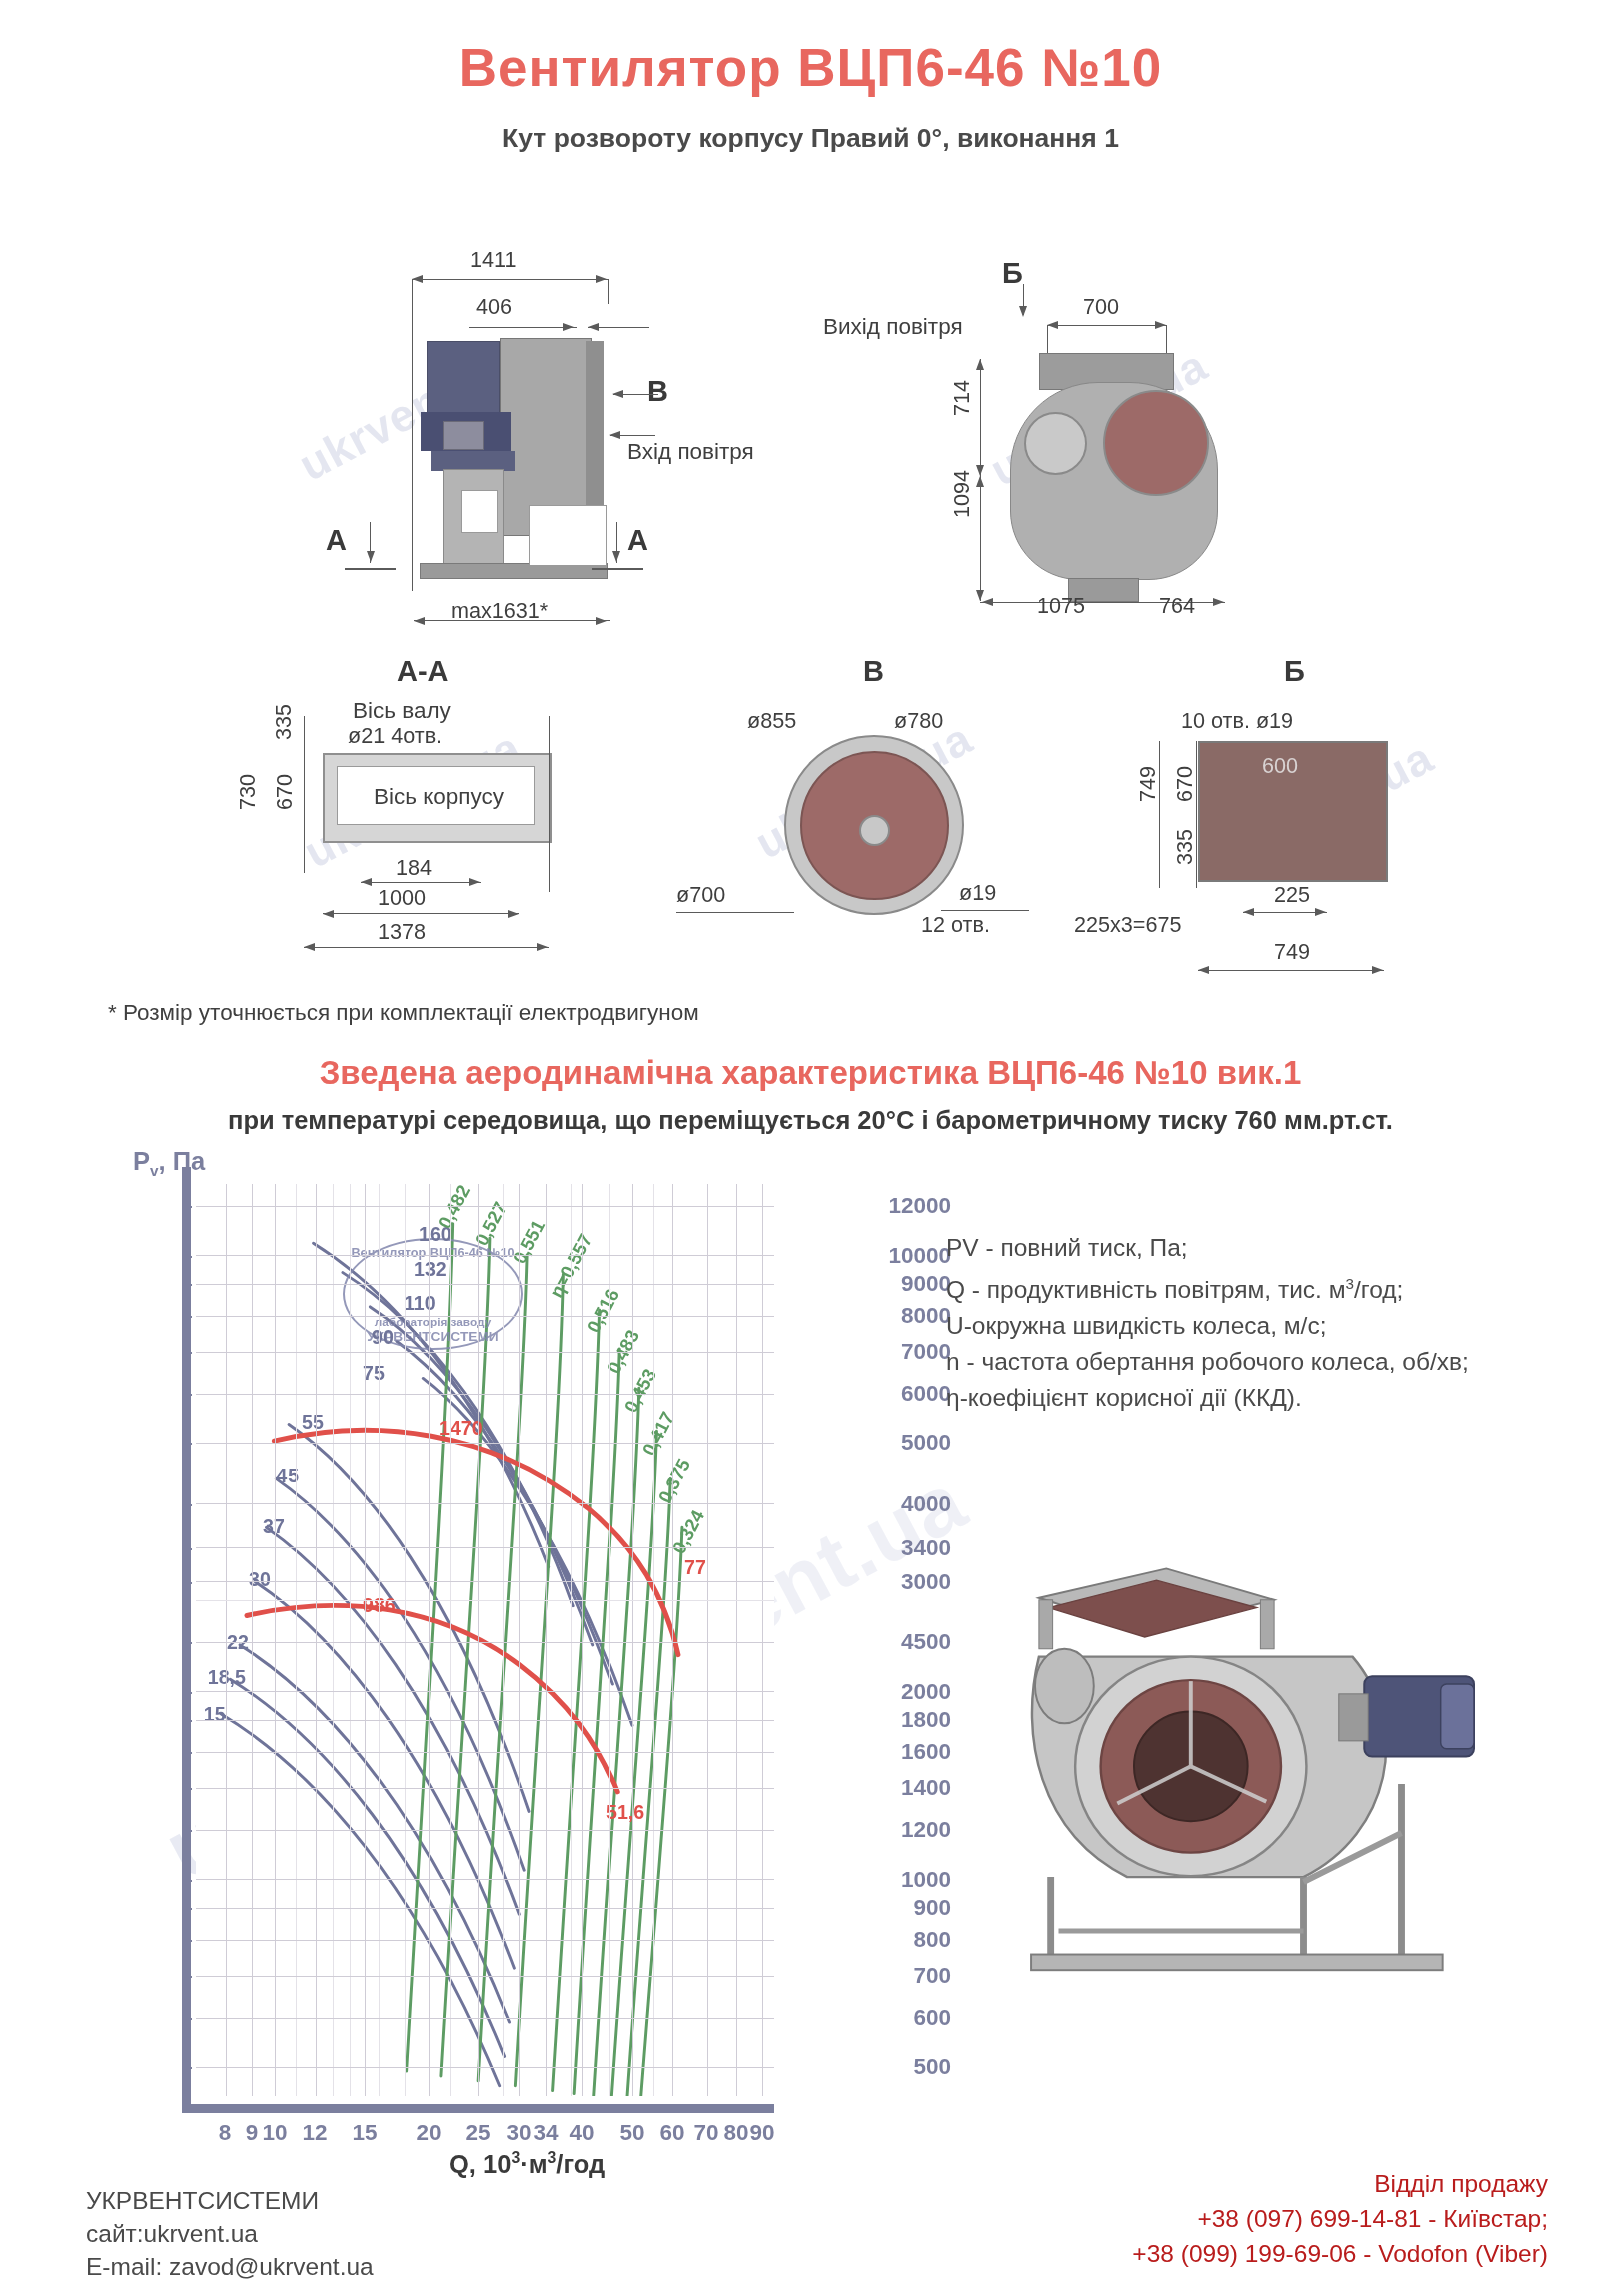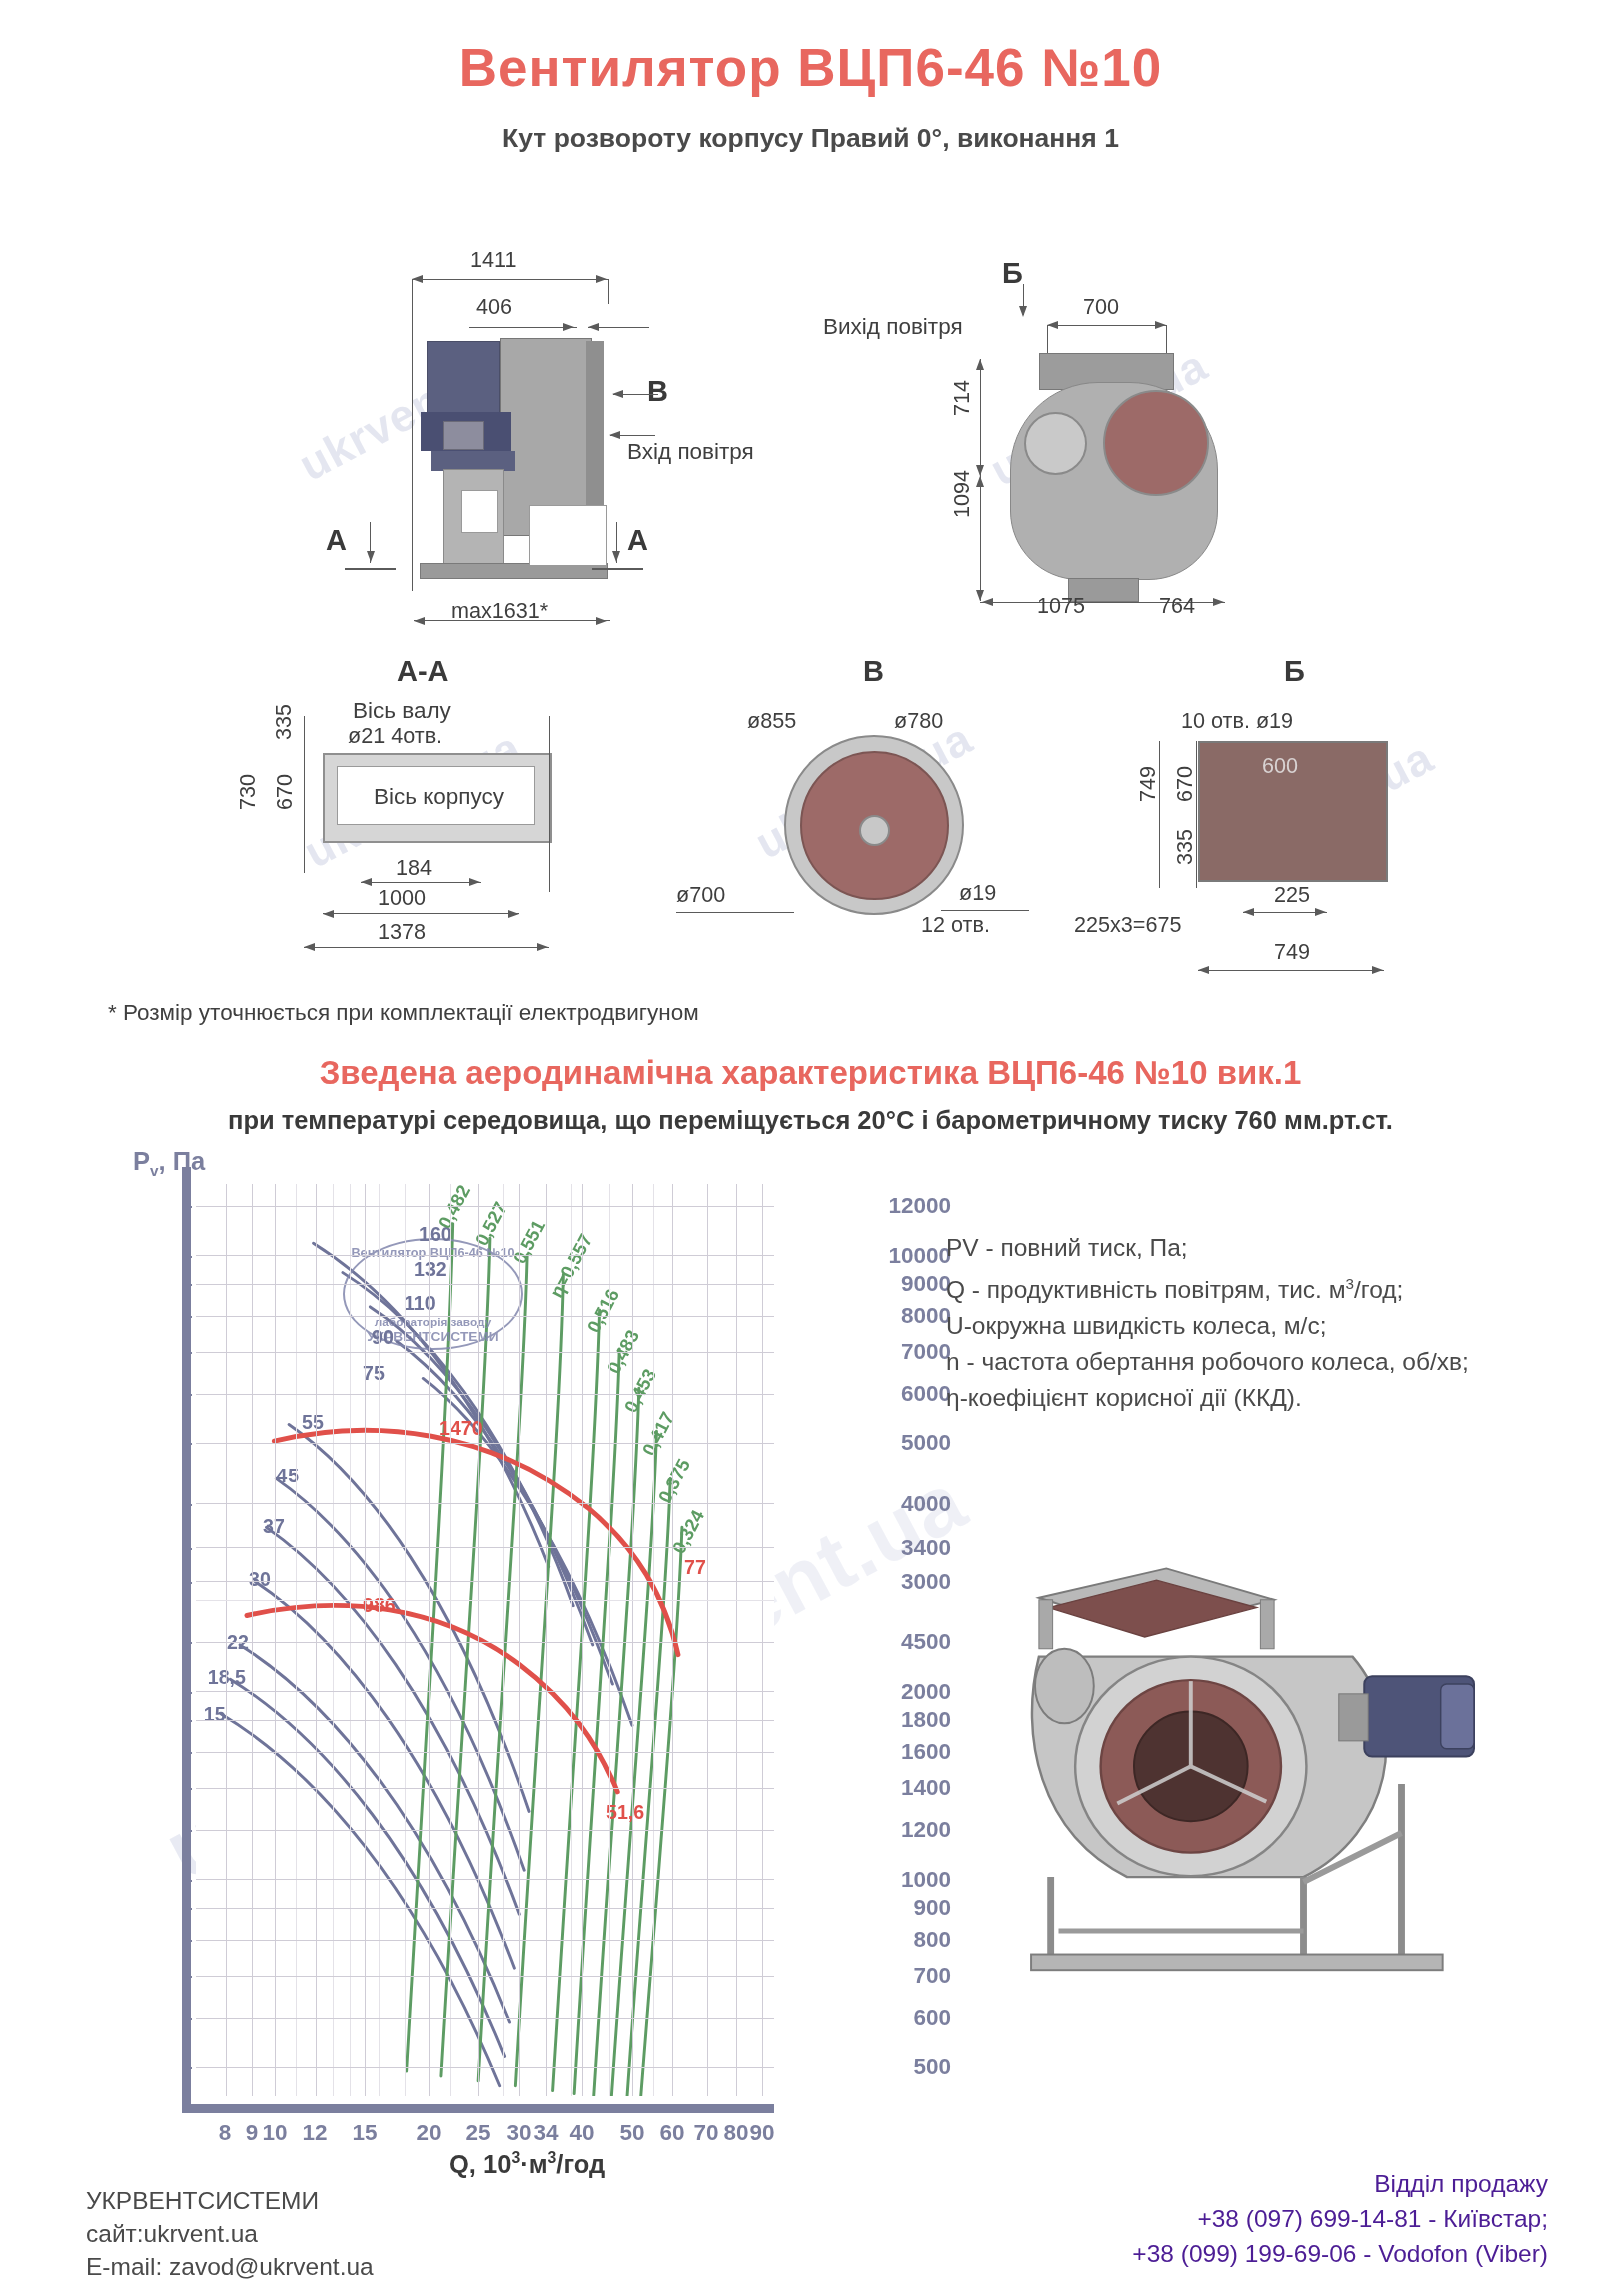--- a/index.html
+++ b/index.html
@@ -53,21 +53,21 @@
   #stamp .s2{position:absolute;bottom:19.6px;left:0;width:100%;text-align:center;font-size:11.8px;font-weight:bold;}
   #stamp .s3{position:absolute;bottom:4.9px;left:0;width:100%;text-align:center;font-size:13.7px;font-weight:bold;}
   
   #legend{top:1230px;left:946px;font-size:24.5px;line-height:36px;color:#4a4a4a;}
   #legend div{white-space:nowrap;}
   sup{font-size:.62em;vertical-align:super;}
   
   #photo{top:1539px;left:980px;width:549px;height:490px;}
   
   #footer-left{top:2184px;left:86px;font-size:24.5px;line-height:33px;color:#4a4a4a;}
-  #footer-right{top:2166px;left:1078px;width:470px;text-align:right;font-size:24.5px;line-height:35px;color:#4c1d95;}
+  #footer-right{top:2166px;left:1078px;width:470px;text-align:right;font-size:24.5px;line-height:35px;color:#b91c1c;}
 </style>
 </head>
 <body>
 
 <div class="page">
 
   <div class="abs" id="main-title">Вентилятор  ВЦП6-46 №10</div>
   <div class="abs" id="sub-title">Кут розвороту корпусу Правий 0°, виконання 1</div>
 
   <div class="wm" style="top:387px;left:289px;">ukrvent.ua</div>

